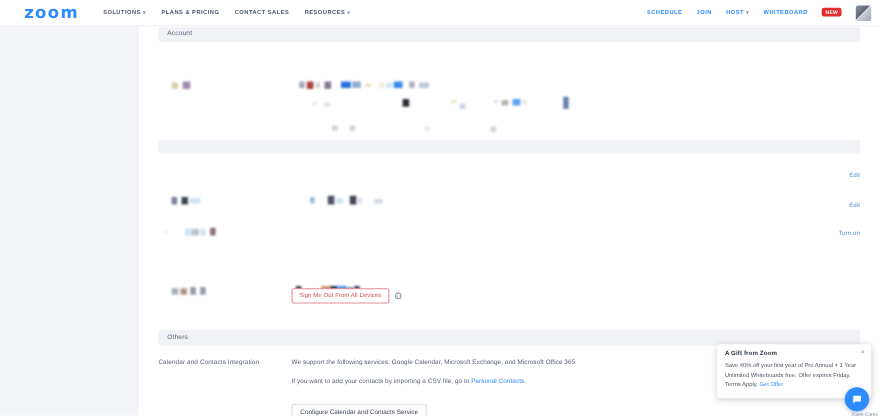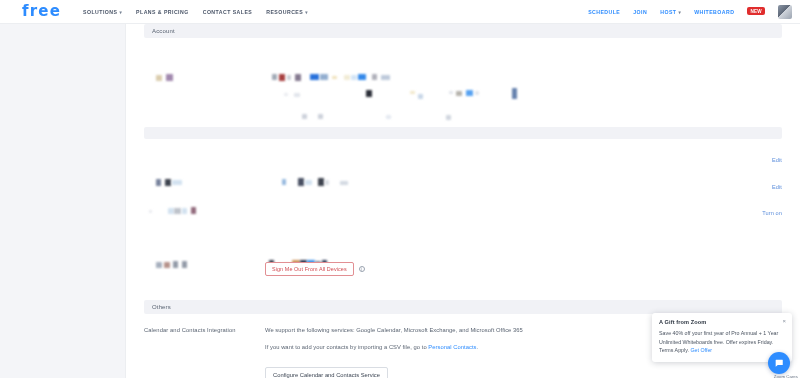--- a/index.html
+++ b/index.html
@@ -132,21 +132,21 @@
     position: absolute; right: 2px; bottom: -1px;
     font-size: 4.4px; color: #6a7585; white-space: nowrap;
   }
 </style>
 </head>
 <body>
 
 <div class="page">
 
   <div class="topnav">
-    <div class="brand">free</div>
+    <div class="brand">zoom</div>
     <div class="nav-left" id="navLeft">
         <div class="nav-link">SOLUTIONS<span class="caret">▾</span></div>
         <div class="nav-link">PLANS &amp; PRICING</div>
         <div class="nav-link">CONTACT SALES</div>
         <div class="nav-link">RESOURCES<span class="caret">▾</span></div>
       </div>
     <div class="nav-right">
       <div id="navRight" style="display:flex;align-items:center;gap:13px;">
           <div class="nav-link">SCHEDULE</div>
           <div class="nav-link">JOIN</div>

